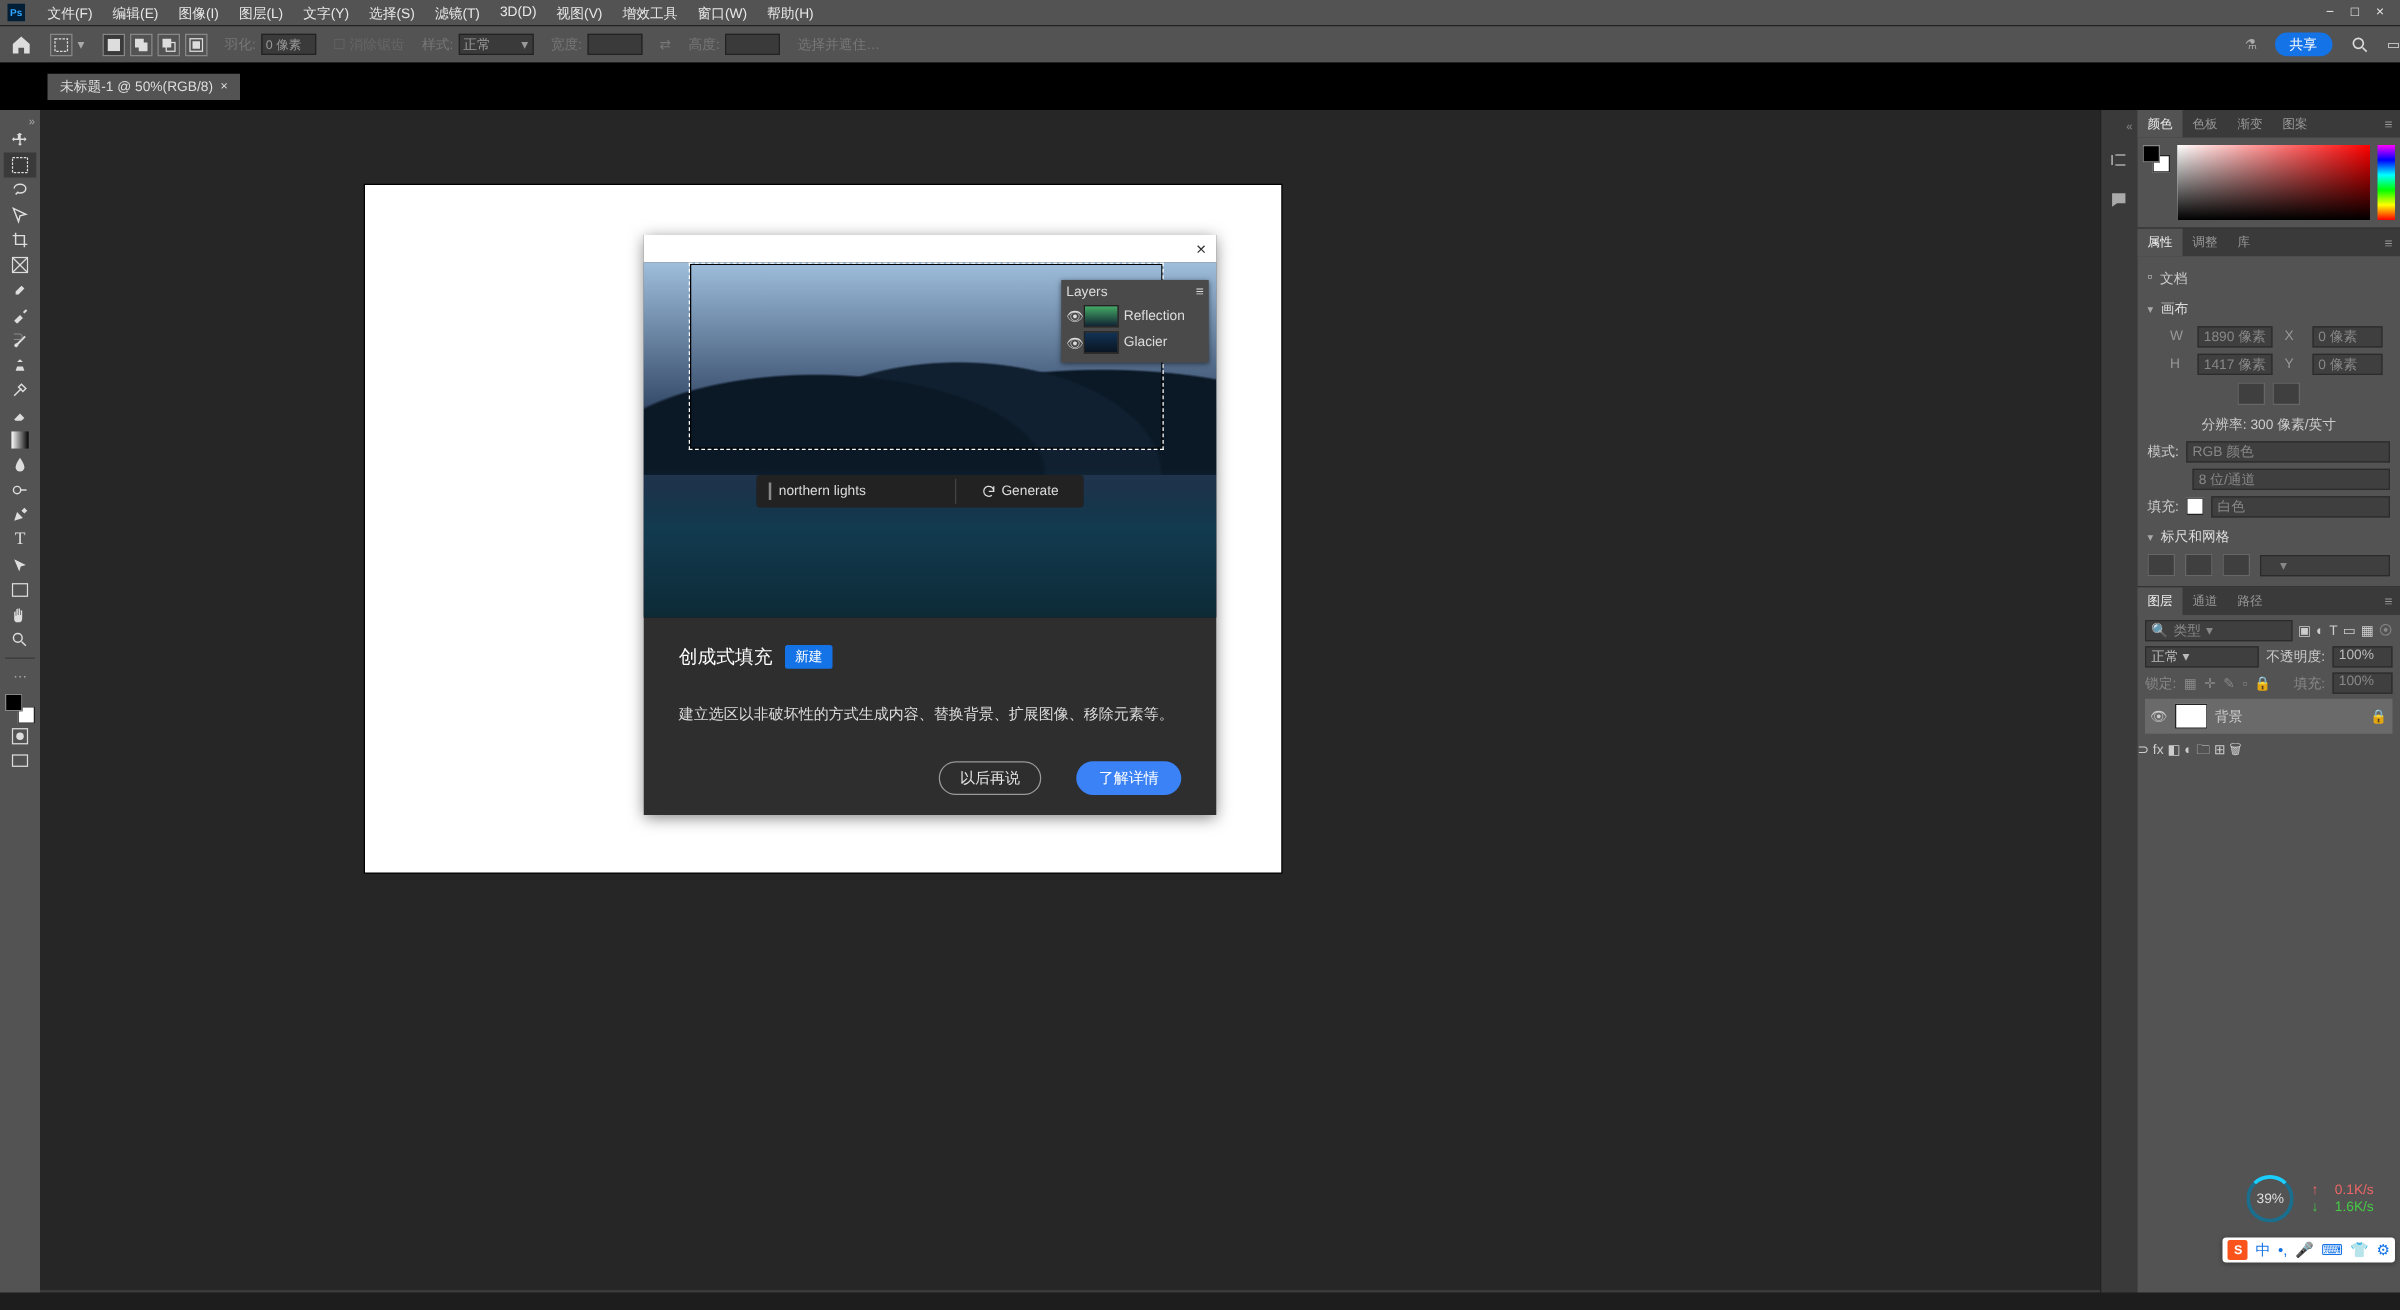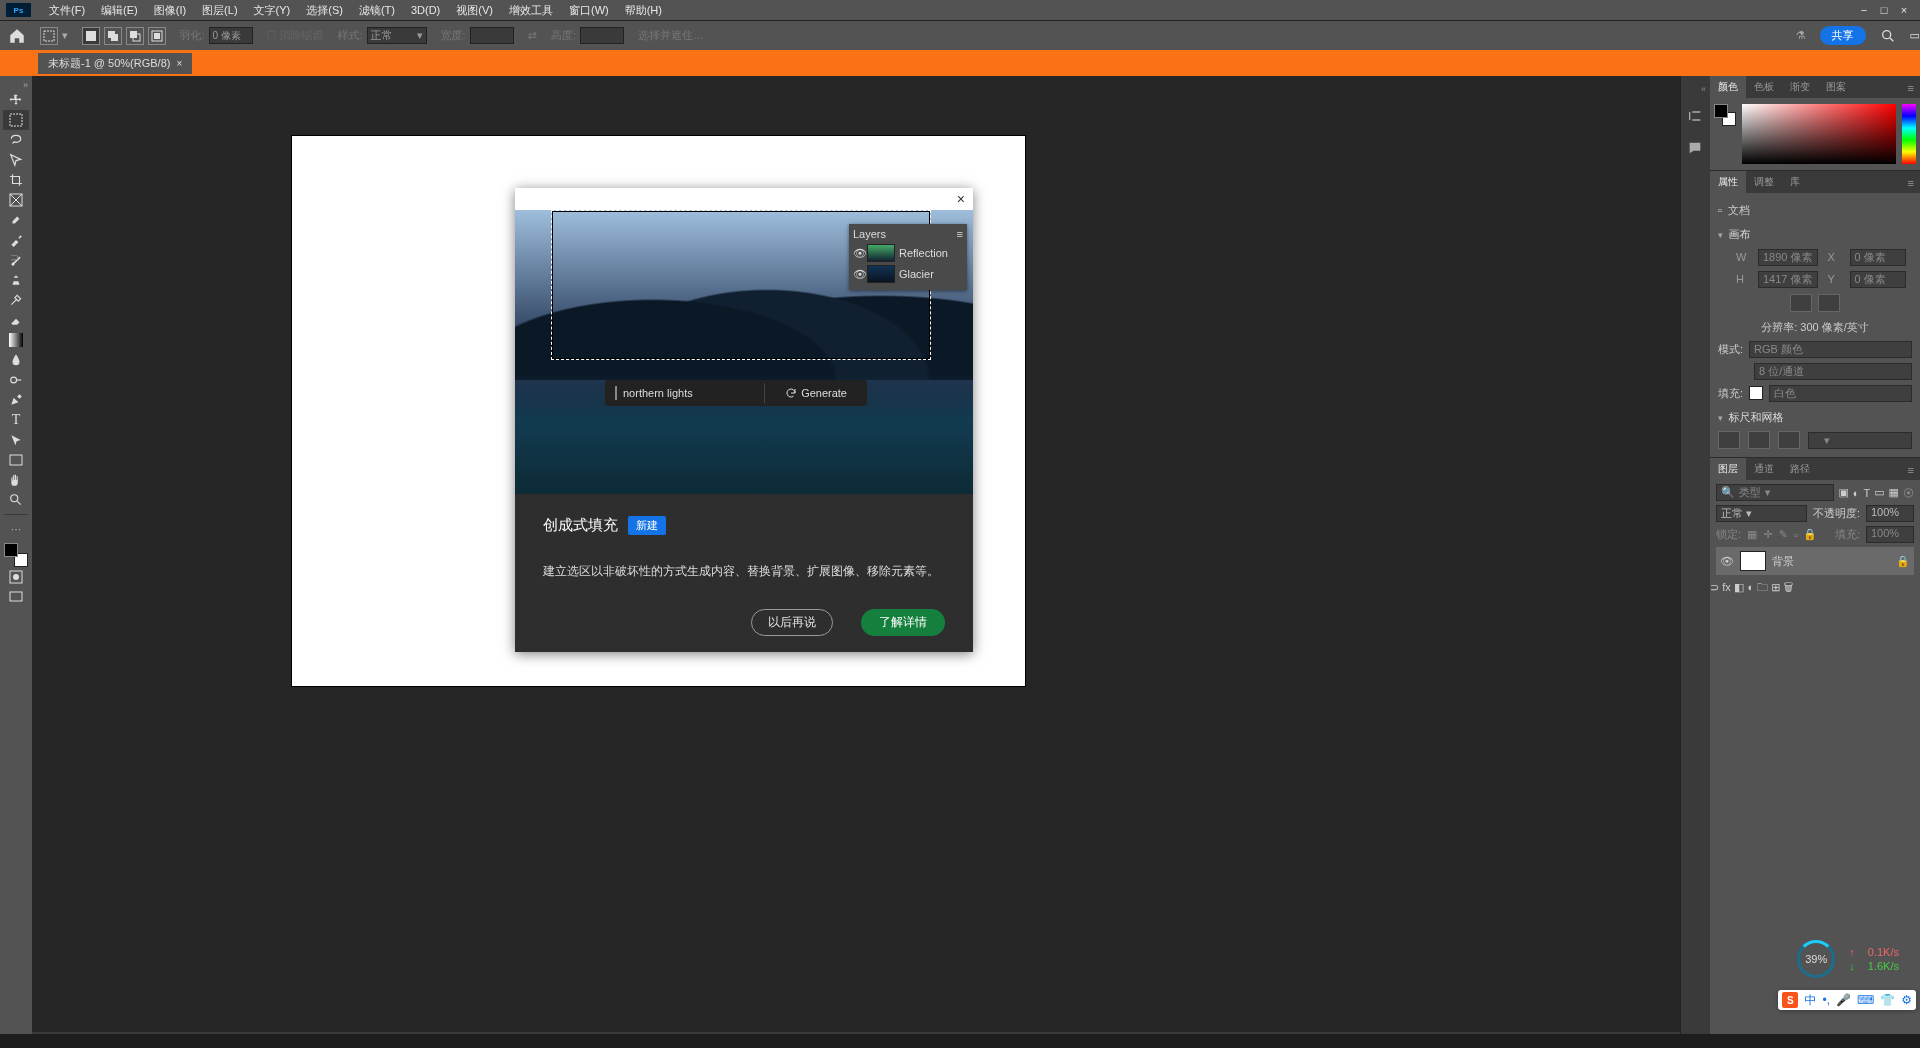--- a/index.html
+++ b/index.html
@@ -1,32 +1,32 @@
 <!DOCTYPE html>
 <html><head>
 <meta charset="utf-8">
 <style>
   * { margin:0; padding:0; box-sizing:border-box; font-family:"Microsoft YaHei",Arial,sans-serif; font-size:11px; user-select:none; }
   body { background:#323232; color:#ccc; width:1920px; height:1048px; overflow:hidden; position:relative; }
   
   .menubar { height:20px; background:#535353; display:flex; align-items:center; padding:0 6px; color:#e8e8e8; }
-  .menubar .logo { width:25px; height:14px; background:#001e36; display:flex; align-items:center; justify-content:center; font-size:8px; color:#31a8ff; font-weight:700; margin-right:10px; }
+  .menubar .logo { width:14px; height:14px; background:#001e36; display:flex; align-items:center; justify-content:center; font-size:8px; color:#31a8ff; font-weight:700; margin-right:10px; }
   .menubar .menuitem { padding:0 8px; cursor:pointer; }
   .menubar .spacer { flex:1; }
   .menubar .win-btn { width:20px; text-align:center; cursor:pointer; }
   
   .optionsbar { height:30px; background:#535353; border-top:1px solid #222; display:flex; align-items:center; padding-left:8px; gap:14px; color:#bbb; }
   .optionsbar .home-icon { width:18px; height:18px; }
   .optionsbar .icon18 { width:18px; height:18px; border:1px solid #888; display:flex; align-items:center; justify-content:center; }
   .optionsbar .group { display:flex; align-items:center; gap:4px; }
   .optionsbar .label { color:#777; }
   .optionsbar .field { background:#3a3a3a; border:1px solid #222; height:17px; min-width:44px; padding:0 3px; color:#999; font-size:10px; display:flex; align-items:center; }
   .optionsbar .btn-share { background:#1473e6; color:#fff; padding:2px 12px; border-radius:10px; cursor:pointer; }
   
-  .tabstrip { height:26px; background:#f97316; display:flex; align-items:center; padding-left:38px; }
+  .tabstrip { height:38px; background:#000000; display:flex; align-items:center; padding-left:38px; }
   .tabstrip .doctab { background:#535353; color:#ddd; padding:3px 10px; font-size:10px; display:flex; align-items:center; gap:6px; }
   .tabstrip .doctab .x { font-size:10px; cursor:pointer; }
   
   .workspace { display:flex; height:calc(100% - 72px - 16px); }
   .toolbar { width:32px; background:#535353; display:flex; flex-direction:column; align-items:center; padding-top:4px; }
   .toolbar .tool { width:26px; height:20px; display:flex; align-items:center; justify-content:center; color:#ddd; cursor:pointer; margin:0; }
   .toolbar .tool.selected { background:#3a3a3a; }
   .toolbar .sep { width:24px; border-top:1px solid #3a3a3a; margin:4px 0; }
   .toolbar .swatch-group { margin-top:4px; width:24px; height:24px; position:relative; }
   .toolbar .swatch-group .bg { position:absolute; right:0; bottom:0; width:14px; height:14px; background:#fff; border:1px solid #222; }
@@ -92,21 +92,21 @@
   .modal .hero .genbar .pipe { width:2px; height:14px; background:#888; margin:0 6px 0 10px;}
   .modal .hero .genbar .txt { flex:1; }
   .modal .hero .genbar .gbtn { display:flex; align-items:center; gap:4px; padding:0 20px; height:20px; border-left:1px solid #444; }
   .modal .mBody { padding:22px 28px 16px; }
   .modal .mBody .titlerow { display:flex; align-items:center; gap:10px; margin-bottom:16px;}
   .modal .mBody .titlerow .t { color:#fff; font-size:15px; font-weight:500; }
   .modal .mBody .titlerow .badge { background:#1473e6; color:#fff; padding:2px 8px; font-size:11px; border-radius:2px;}
   .modal .mBody .desc { color:#dcdcdc; font-size:12px; line-height:1.6; margin-bottom:28px;margin-top:27px; }
   .modal .mBody .btns { display:flex; justify-content:flex-end; gap:28px; }
   .modal .mBody .btn-outline { border:1px solid #999; border-radius:14px; padding:4px 16px; color:#e6e6e6; cursor:pointer; font-size:12px;}
-  .modal .mBody .btn-primary { background:#15803d; border-radius:14px; padding:5px 18px; color:#fff; cursor:pointer; font-size:12px;}
+  .modal .mBody .btn-primary { background:#3b82f6; border-radius:14px; padding:5px 18px; color:#fff; cursor:pointer; font-size:12px;}
   
   .gauge { position:absolute; right:21px; bottom:70px; display:flex; align-items:center; gap:4px; color:#bbb; font-size:9px;}
   .gauge .ring { width:38px; height:38px; border-radius:50%; border:3px solid #1a6e8e; border-top-color:#1acfff; display:flex; align-items:center; justify-content:center; font-size:12px; color:#ddd;}
   .gauge .stats { display:flex; flex-direction:column; gap:2px;align-items:flex-end; }
   .gauge .stats span::before{content:"";display:inline-block;width:10px;}
   
   .ime { position:absolute; right:4px; bottom:38px; height:20px; background:#fff; border-radius:3px; display:flex; align-items:center; padding:0 4px; gap:6px; box-shadow:0 1px 4px rgba(0,0,0,.3);}
   .ime .s { width:16px; height:16px; background:#fa541c; color:#fff; display:flex; align-items:center; justify-content:center; font-size:10px; font-weight:700; border-radius:2px;}
   .ime .i { color:#1473e6; font-size:12px; }
   

